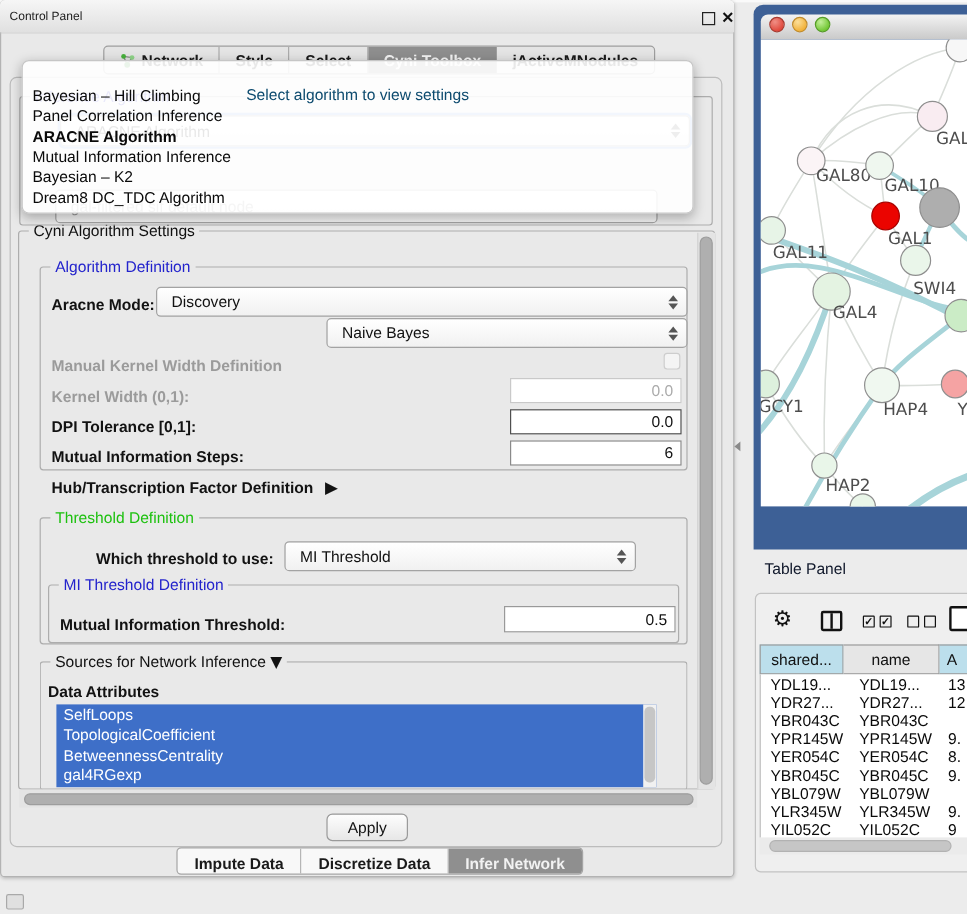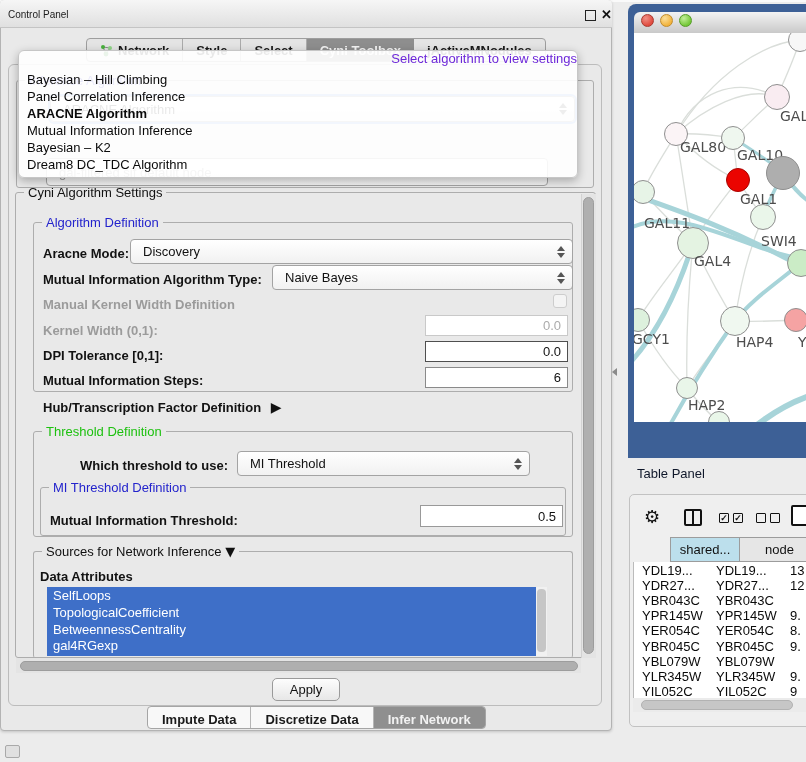--- a/index.html
+++ b/index.html
@@ -40,21 +40,21 @@
   .combo .spin i.dn { border-top:5px solid #555; }
 
   .tfield { position:absolute; background:#fff; font-family:"Liberation Sans",sans-serif; font-size:13px; text-align:right; padding:0 6px; color:#111; }
   input.tfield { outline:none; }
 
   .checkbox { position:absolute; width:14px; height:14px; background:#f4f4f4; border:1px solid #cdcdcd; border-radius:3px; }
 
   
   .bg-faint { z-index:3; }
   .popup { left:18px; top:50px; width:560px; height:128px; background:rgba(255,255,255,.9); border:1px solid #c6c6c6; border-radius:6px; box-shadow:0 3px 10px rgba(0,0,0,.28); z-index:10; }
-  .popup-placeholder { position:absolute; left:0; top:0; width:100%; text-align:right; color:#6d28d9; font-size:13px; }
+  .popup-placeholder { position:absolute; left:0; top:20px; width:100%; text-align:center; color:#0c4a6e; font-size:13px; }
   .popup-item { position:absolute; left:8px; font-size:13px; color:#0a0a0a; white-space:nowrap; }
   .popup-item.bold { font-weight:bold; }
 
   
   .attr-list { left:47px; top:587px; width:500px; height:69px; background:#3e6fc8; overflow:hidden; }
   .attr-item { position:absolute; left:6px; color:#fff; font-size:13px; white-space:nowrap; }
   .attr-scroll-track { left:536px; top:587px; width:11px; height:69px; background:#f1f1f1; }
   .attr-scroll-thumb { left:537px; top:589px; width:9px; height:63px; background:#c6c6c6; border-radius:4px; }
 
   
@@ -85,21 +85,21 @@
 
   
   .tp-title { left:637px; top:466px; font-size:13px; color:#0f172a; }
   .tp-window { left:629px; top:494px; width:190px; height:233px; background:#efefef; border:1px solid #c2c2c2; border-radius:5px; }
   .gear-icon { left:644px; top:506px; font-size:18px; color:#111; font-family:"DejaVu Sans",sans-serif; }
   .split-icon { left:684px; top:509px; width:18px; height:17px; border:2px solid #111; border-radius:2px; }
   .split-icon i { position:absolute; left:6px; top:0; width:2px; height:13px; background:#111; }
   .cb { position:absolute; width:10px; height:10px; border:1.5px solid #111; border-radius:1px; font-size:9px; line-height:9px; text-align:center; color:#111; font-weight:bold; }
   .doc-icon { left:791px; top:505px; width:18px; height:21px; border:2px solid #111; border-radius:2px; background:#fff; }
 
-  .th-cell { position:absolute; top:537px; height:25px; border:1px solid #9c9c9c; border-left:none; font-size:13px; color:#111; display:flex; align-items:center; justify-content:center;margin-left:37px; }
+  .th-cell { position:absolute; top:537px; height:25px; border:1px solid #9c9c9c; border-left:none; font-size:13px; color:#111; display:flex; align-items:center; justify-content:center; }
   .th-blue { background:#bcdfec; }
   .th-gray { background:#e6e6e6; }
   .tbl-body { left:633px; top:562px; width:173px; height:136px; background:#fff; border-left:1px solid #bbb; overflow:hidden; }
   .tbl-row { position:absolute; left:0; width:100%; height:15px; }
   .tbl-cell { position:absolute; font-size:13px; color:#0a0a0a; white-space:nowrap; }
   .tp-hscroll-track { left:633px; top:698px; width:173px; height:14px; background:#ebebeb; }
   .tp-hscroll-thumb { left:641px; top:700px; width:152px; height:10px; background:#c6c6c6; border:1px solid #b2b2b2; border-radius:5px; }
 
   .mini-icon { left:5px; top:745px; width:15px; height:13px; border:1px solid #a9a9a9; background:#e0e0e0; border-radius:2px; }
   .top-strip { left:0; top:0; width:806px; height:2px; background:#fafafa; }
@@ -179,21 +179,20 @@
     <span class="tb-title tb-blue">Algorithm Definition</span>
   </div>
   <div class="lbl" style="left:43px; top:246px;">Aracne Mode:</div>
   <div class="combo" style="left:130px; top:239px; width:443px; height:25px;">
     <span>Discovery</span>
     <span class="spin">
         <i class="up"></i>
         <i class="dn"></i>
       </span>
   </div>
-  <div class="lbl" style="left:43px; top:272px;">Mutual Information Algorithm Type:</div>
   <div class="combo" style="left:272px; top:265px; width:301px; height:25px;">
     <span>Naive Bayes</span>
     <span class="spin">
         <i class="up"></i>
         <i class="dn"></i>
       </span>
   </div>
   <div class="lbl lbl-gray" style="left:43px; top:297px;">Manual Kernel Width Definition</div>
   <div class="checkbox" style="left:553px; top:294px;"></div>
   <div class="lbl lbl-gray" style="left:43px; top:323px;">Kernel Width (0,1):</div>
@@ -303,21 +302,21 @@
       <div class="net-node" style="left: 130px; top: 51px; height: 26px; width: 26px; background: rgb(249, 236, 241);"></div>
       <div class="net-label" style="left: 146px; top: 75px;">GAL</div>
       <div class="net-node" style="left: 30px; top: 89px; height: 24px; width: 24px; background: rgb(251, 244, 246);"></div>
       <div class="net-label" style="left: 46px; top: 106px;">GAL80</div>
       <div class="net-node" style="left: 87px; top: 93px; height: 24px; width: 24px; background: rgb(239, 247, 239);"></div>
       <div class="net-label" style="left: 103px; top: 114px;">GAL10</div>
       <div class="net-node" style="left: 92px; top: 135px; height: 24px; width: 24px; background: rgb(235, 4, 0); border-color: rgb(168, 3, 0);"></div>
       <div class="net-label" style="left: 106px; top: 158px;">GAL1</div>
       <div class="net-node" style="left: 132px; top: 123px; height: 34px; width: 34px; background: rgb(174, 174, 174);"></div>
       <div class="net-node" style="left: -3px; top: 147px; height: 24px; width: 24px; background: rgb(231, 244, 231);"></div>
-      <div class="net-label" style="left: 10px; top: 182px;">GAL11</div>
+      <div class="net-label" style="left: 10px; top: 170px;">GAL11</div>
       <div class="net-node" style="left: 116px; top: 171px; height: 26px; width: 26px; background: rgb(234, 246, 234);"></div>
       <div class="net-node" style="left: 43px; top: 194px; height: 32px; width: 32px; background: rgb(228, 243, 226);"></div>
       <div class="net-label" style="left: 60px; top: 220px;">GAL4</div>
       <div class="net-node" style="left: 153px; top: 216px; height: 28px; width: 28px; background: rgb(203, 236, 198);"></div>
       <div class="net-label" style="left: 127px; top: 200px;">SWI4</div>
       <div class="net-node" style="left: -8px; top: 275px; height: 24px; width: 24px; background: rgb(221, 241, 221);"></div>
       <div class="net-label" style="left: -2px; top: 298px; text-align: right;">GCY1</div>
       <div class="net-node" style="left: 86px; top: 273px; height: 30px; width: 30px; background: rgb(240, 248, 240);"></div>
       <div class="net-label" style="left: 102px; top: 301px;">HAP4</div>
       <div class="net-node" style="left: 150px; top: 275px; height: 24px; width: 24px; background: rgb(245, 163, 163);"></div>
@@ -333,21 +332,21 @@
   <div class="abs split-icon">
       <i></i>
     </div>
   <div class="abs cb" style="left:719px; top:513px;">✓</div>
   <div class="abs cb" style="left:733px; top:513px;">✓</div>
   <div class="abs cb" style="left:756px; top:513px;"></div>
   <div class="abs cb" style="left:770px; top:513px;"></div>
   <div class="abs doc-icon"></div>
 
   <div class="th-cell th-blue" style="left:633px; width:70px; border-left:1px solid #9c9c9c;">shared...</div>
-  <div class="th-cell th-gray" style="left:703px; width:80px;">node</div>
+  <div class="th-cell th-gray" style="left:703px; width:80px;">name</div>
   <div class="th-cell th-blue" style="left:783px; width:26px; justify-content:flex-start; padding-left:6px;">A</div>
   <div class="abs tbl-body" id="tbl-body">
       <div class="tbl-row" style="top: 1px;">
         <span class="tbl-cell" style="left: 8px;">YDL19...</span>
         <span class="tbl-cell" style="left: 82px;">YDL19...</span>
         <span class="tbl-cell" style="left: 156px;">13</span>
       </div>
       <div class="tbl-row" style="top: 16.1px;">
         <span class="tbl-cell" style="left: 8px;">YDR27...</span>
         <span class="tbl-cell" style="left: 82px;">YDR27...</span>

